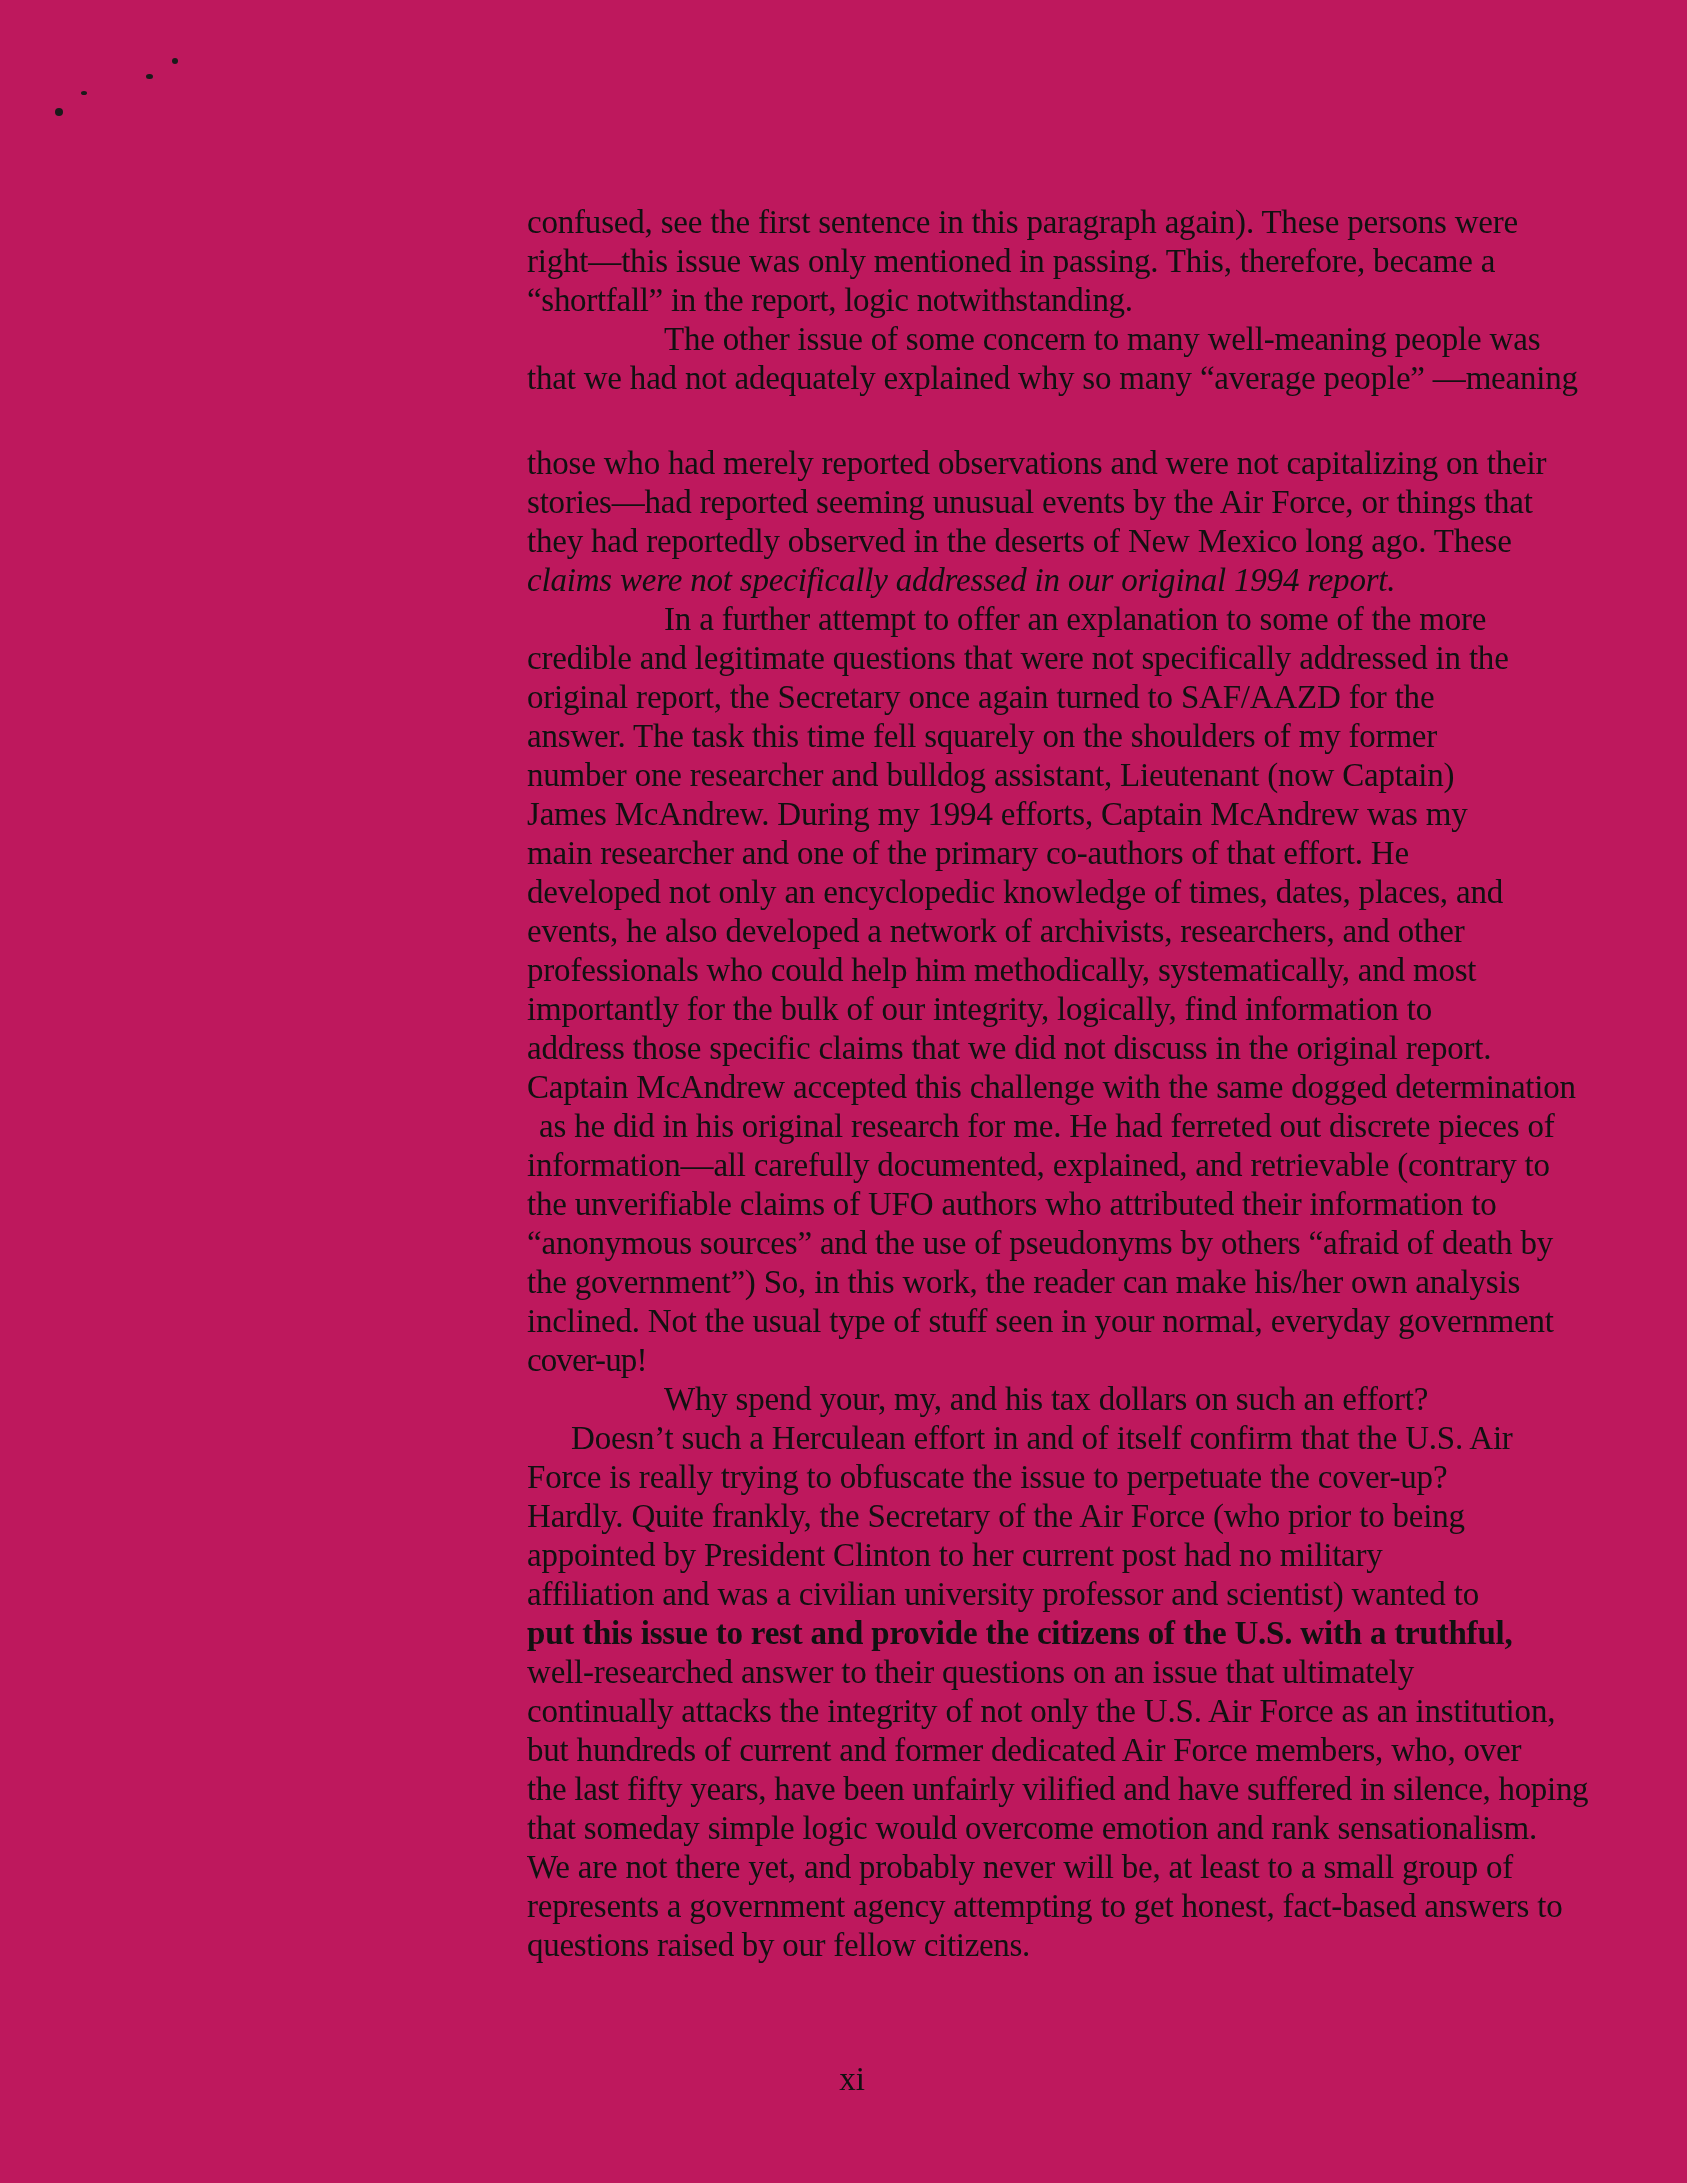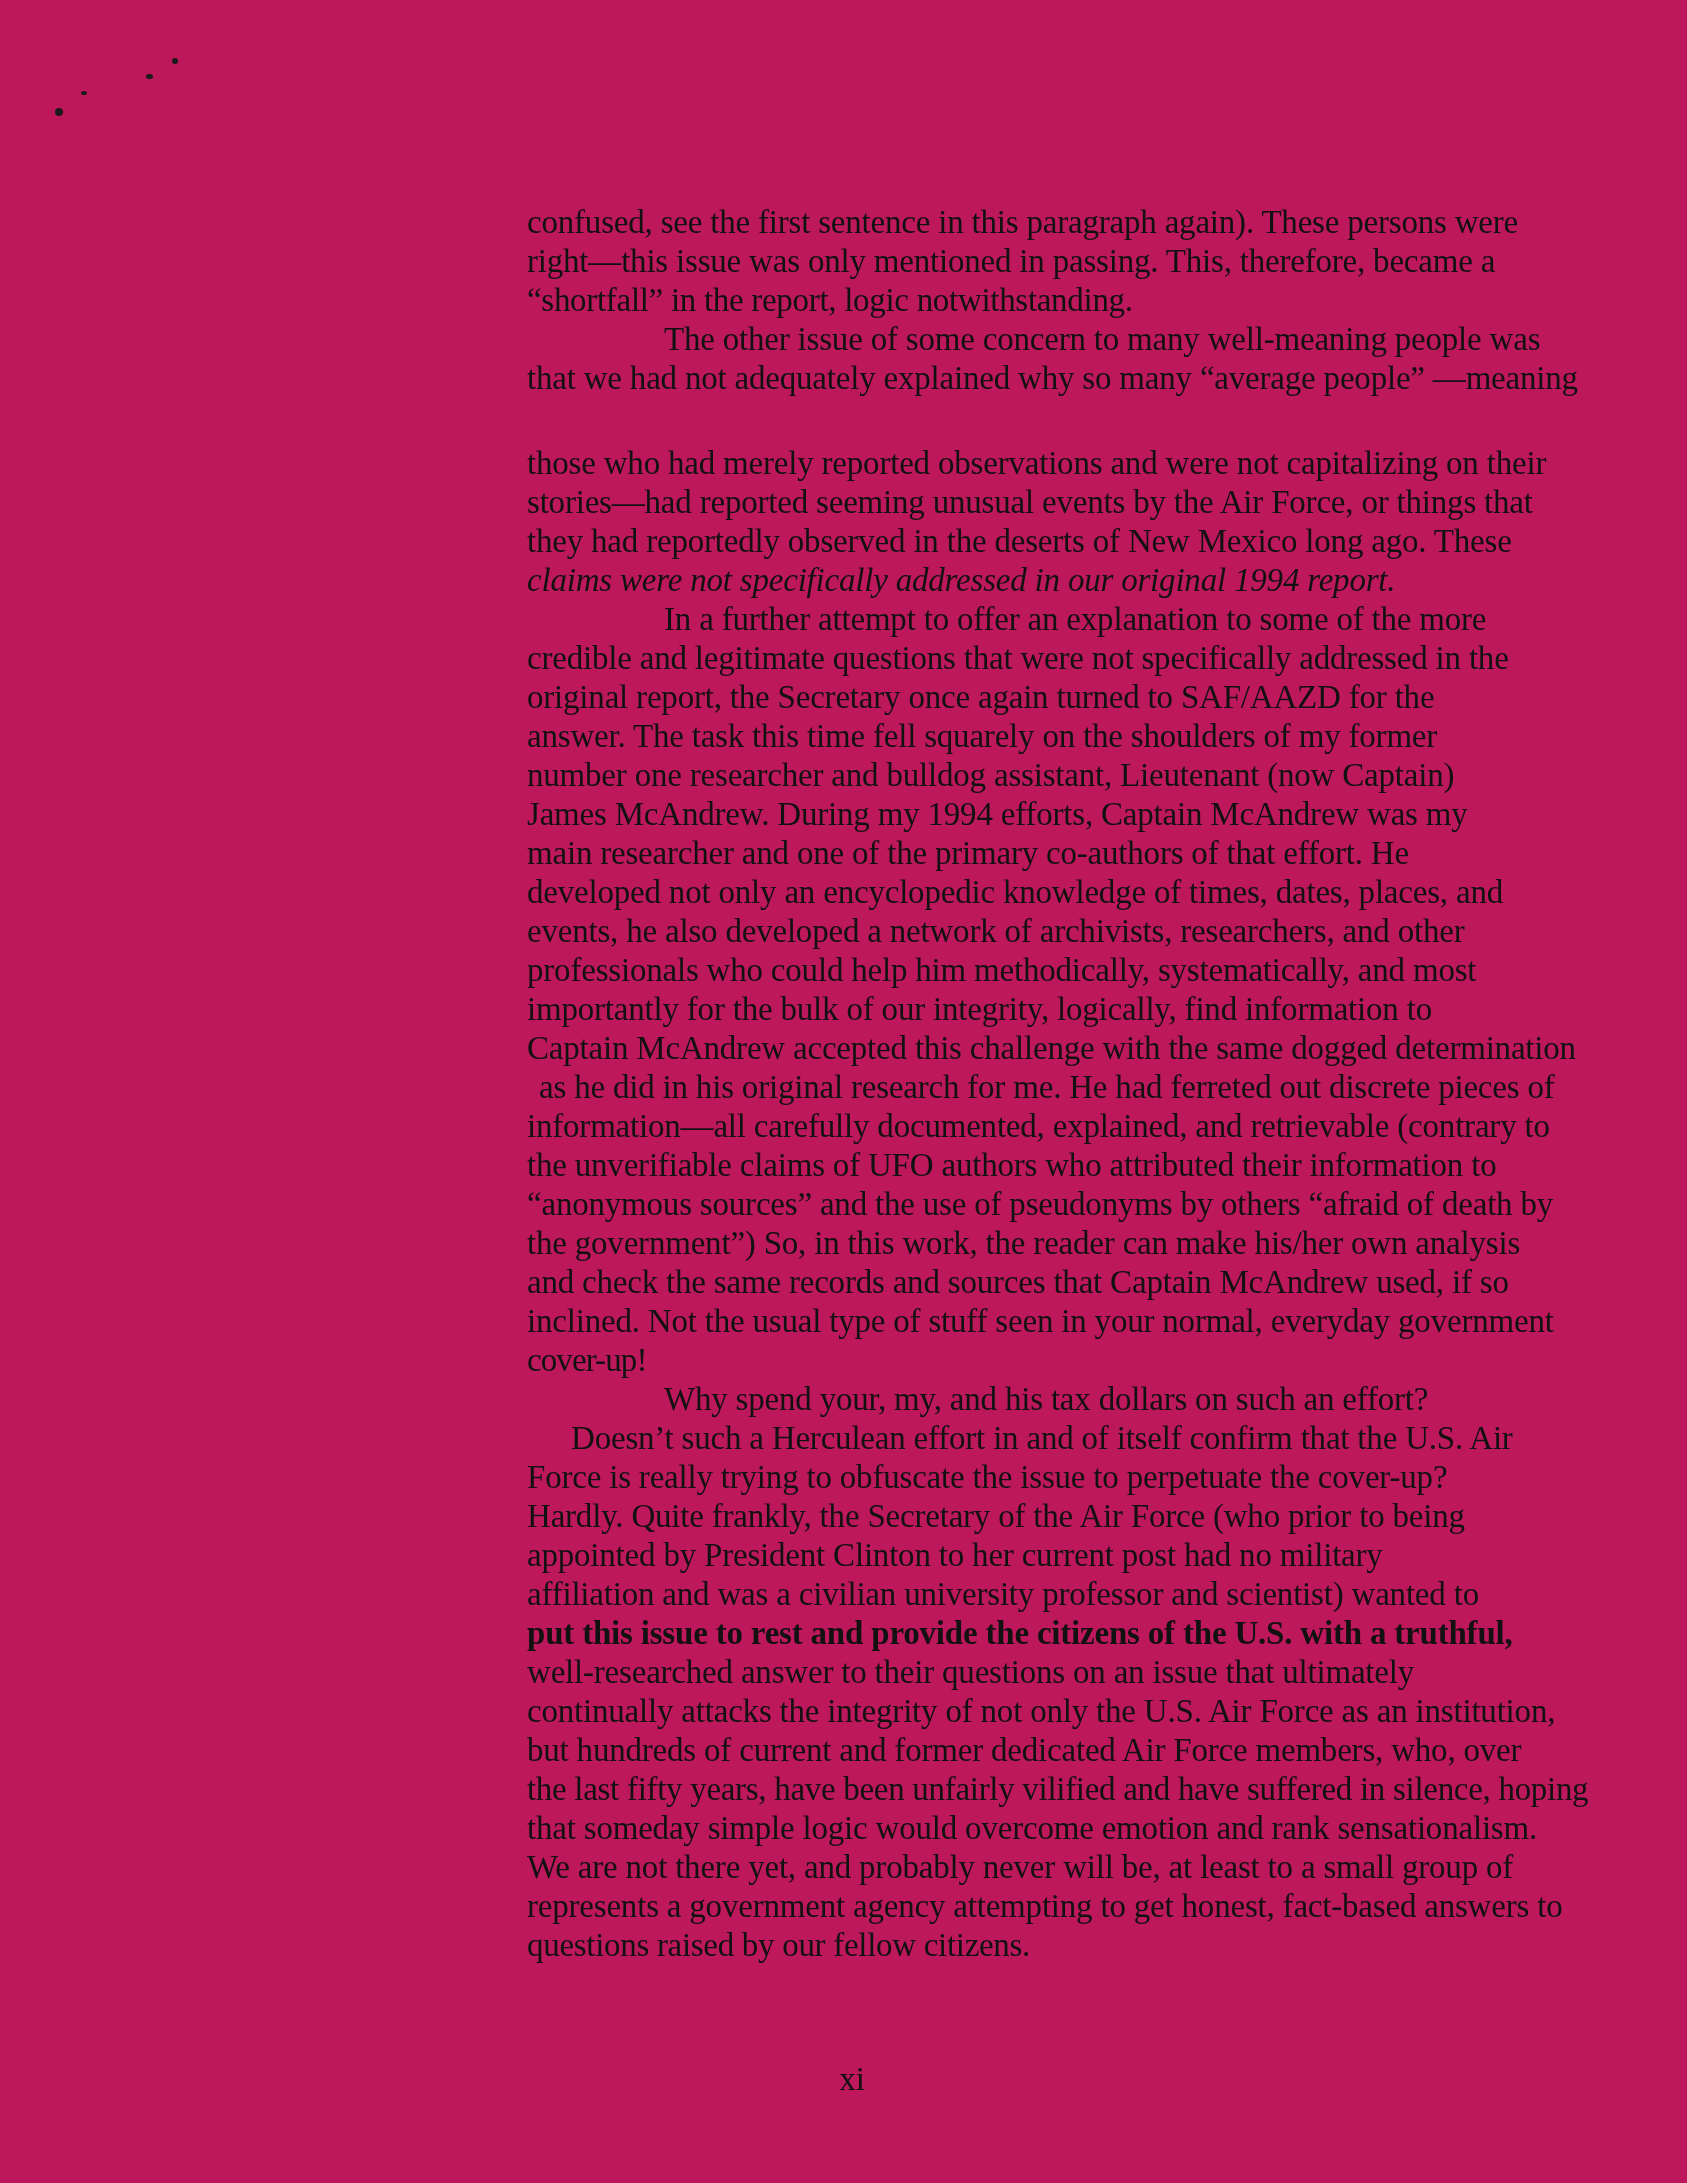--- a/index.html
+++ b/index.html
@@ -91,27 +91,27 @@
       <span class="line" style="letter-spacing: -0.2px;">credible and legitimate questions that were not specifically addressed in the</span>
       <span class="line" style="letter-spacing: -0.2px;">original report, the Secretary once again turned to SAF/AAZD for the</span>
       <span class="line" style="letter-spacing: -0.2px;">answer.  The task this time fell squarely on the shoulders of my former</span>
       <span class="line" style="letter-spacing: -0.2px;">number one researcher and bulldog assistant, Lieutenant (now Captain)</span>
       <span class="line" style="letter-spacing: -0.2px;">James McAndrew.  During my 1994 efforts, Captain McAndrew was my</span>
       <span class="line" style="letter-spacing: -0.2px;">main researcher and one of the primary co-authors of that effort.  He</span>
       <span class="line" style="letter-spacing: -0.2px;">developed not only an encyclopedic knowledge of times, dates, places, and</span>
       <span class="line" style="letter-spacing: -0.2px;">events, he also developed a network of archivists, researchers, and other</span>
       <span class="line" style="letter-spacing: -0.2px;">professionals who could help him methodically, systematically, and most</span>
       <span class="line" style="letter-spacing: -0.2px;">importantly for the bulk of our integrity, logically, find information to</span>
+      <span class="line" style="letter-spacing: -0.2px;">address those specific claims that we did not discuss in the original report.</span>
       <span class="line" style="letter-spacing: -0.2px;">Captain McAndrew accepted this challenge with the same dogged determination</span>
       <span class="line" style="letter-spacing: -0.2px; margin-left: 12px;">as he did in his original research for me.  He had ferreted out discrete pieces of</span>
       <span class="line" style="letter-spacing: -0.2px;">information—all carefully documented, explained, and retrievable (contrary to</span>
       <span class="line" style="letter-spacing: -0.2px;">the unverifiable claims of UFO authors who attributed their information to</span>
       <span class="line" style="letter-spacing: -0.2px;">“anonymous sources” and the use of pseudonyms by others “afraid of death by</span>
       <span class="line" style="letter-spacing: -0.2px;">the government”)  So, in this work, the reader can make his/her own analysis</span>
-      <span class="line" style="letter-spacing: -0.2px;">and check the same records and sources that Captain McAndrew used, if so</span>
       <span class="line" style="letter-spacing: -0.2px;">inclined. Not the usual type of stuff seen in your normal, everyday government</span>
       <span class="line" style="letter-spacing: -0.9px;">cover-up!</span>
     </div>
 
     <div class="paragraph">
       <span class="line indent" style="letter-spacing: -0.2px;">Why spend your, my, and his tax dollars on such an effort?</span>
       <span class="line" style="letter-spacing: -0.2px; margin-left: 44px;">Doesn’t such a Herculean effort in and of itself confirm that the U.S. Air</span>
       <span class="line" style="letter-spacing: -0.2px;">Force is really trying to obfuscate the issue to perpetuate the cover-up?</span>
       <span class="line" style="letter-spacing: -0.2px;">Hardly.  Quite frankly, the Secretary of the Air Force (who prior to being</span>
       <span class="line" style="letter-spacing: -0.2px;">appointed by President Clinton to her current post had no military</span>

